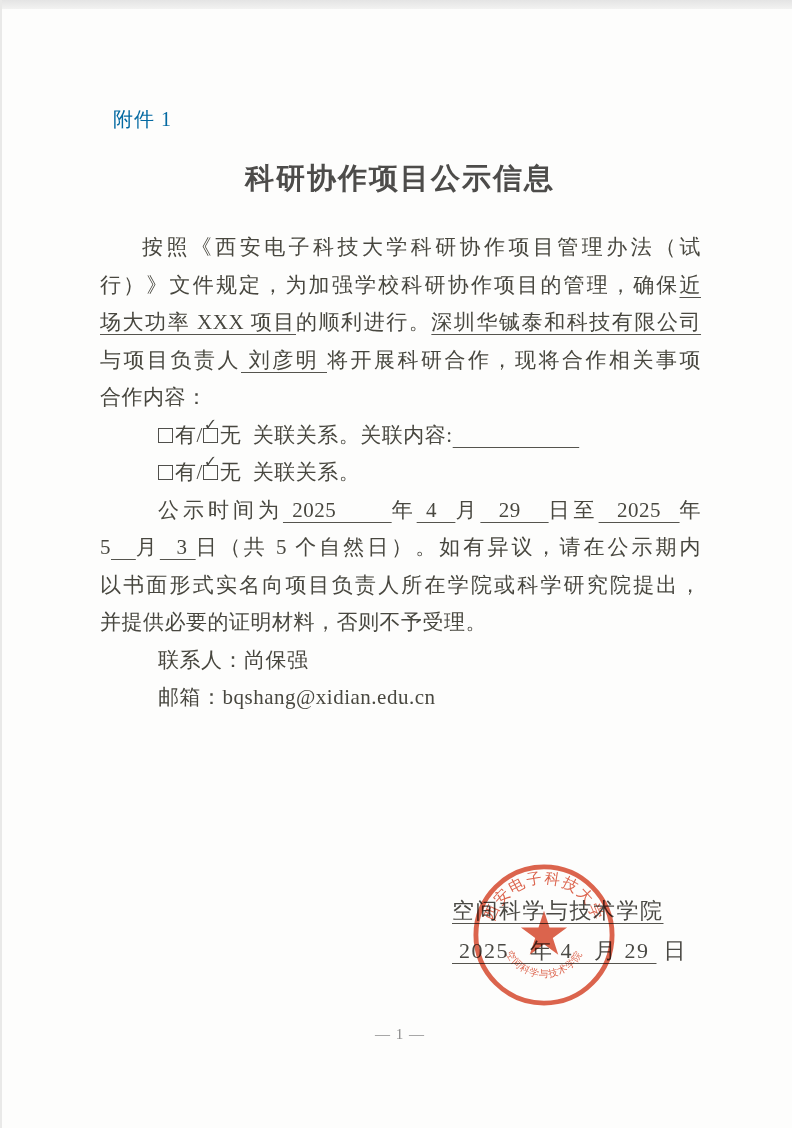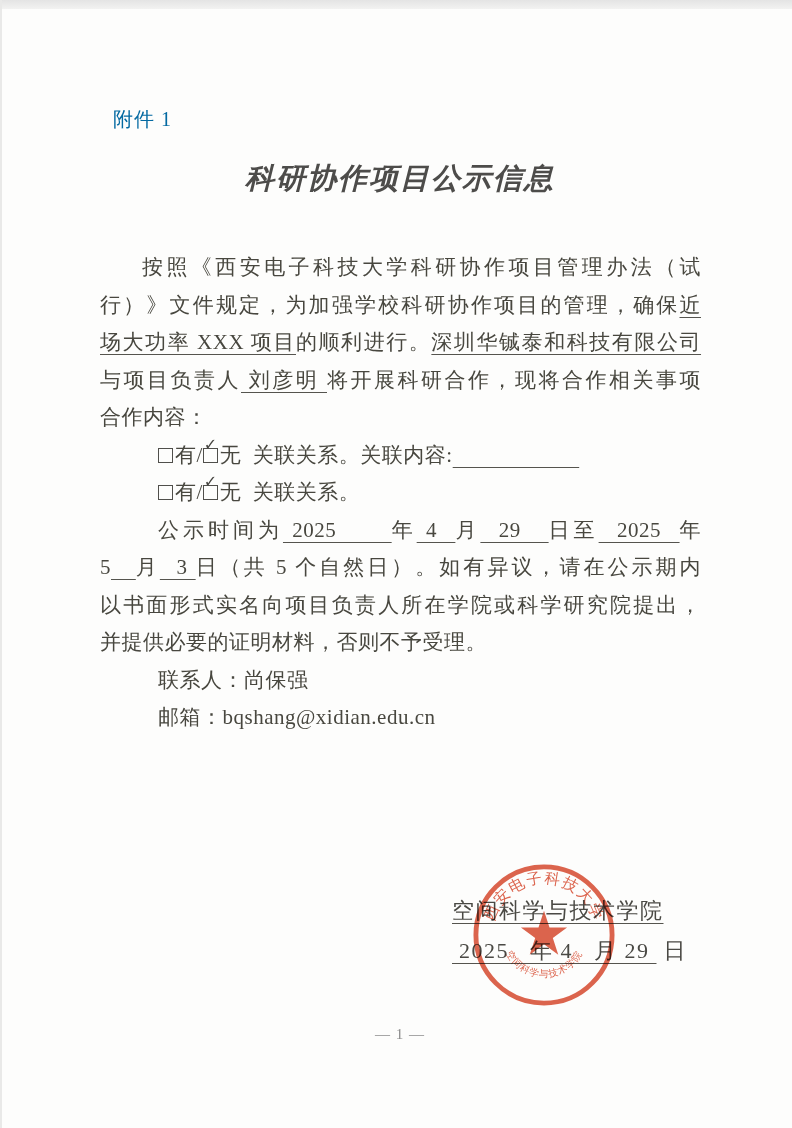--- a/index.html
+++ b/index.html
@@ -15,29 +15,29 @@
     background:linear-gradient(#e4e4e4,#f2f2f1); }
   .scan-left{ position:absolute; left:0; top:0; width:2px; height:100%;
     background:#e9e9e8; }
   .attachment{
     position:absolute; left:113px; top:106px;
     font-size:20px; letter-spacing:1px; color:#0369a1;
   }
   .title{
     position:absolute; left:96px; top:159px; width:608px;
     text-align:center; font-size:29px; font-weight:bold;
-    letter-spacing:2px; color:#4d4c4a;font-style:italic;
+    letter-spacing:2px; color:#4d4c4a;
   }
   .docbody{
     position:absolute; left:100px; top:229px; width:601px;
     font-size:21px; color:#48473f;
   }
   .line{ height:37.5px; line-height:37.5px; letter-spacing:0.5px; }
   .just{ text-align:justify; text-align-last:justify; text-justify:inter-character; }
-  .ind2{ padding-left:42px;margin-top:20px; }
+  .ind2{ padding-left:42px; }
   .ind3{ padding-left:58px; }
   .seg{ white-space:pre-wrap; }
   .u{
     text-decoration:underline;
     text-decoration-thickness:1px;
     text-underline-offset:5px;
     text-decoration-color:#55544e;
   }
   .cb{
     display:inline-block; width:15px; height:15px;

